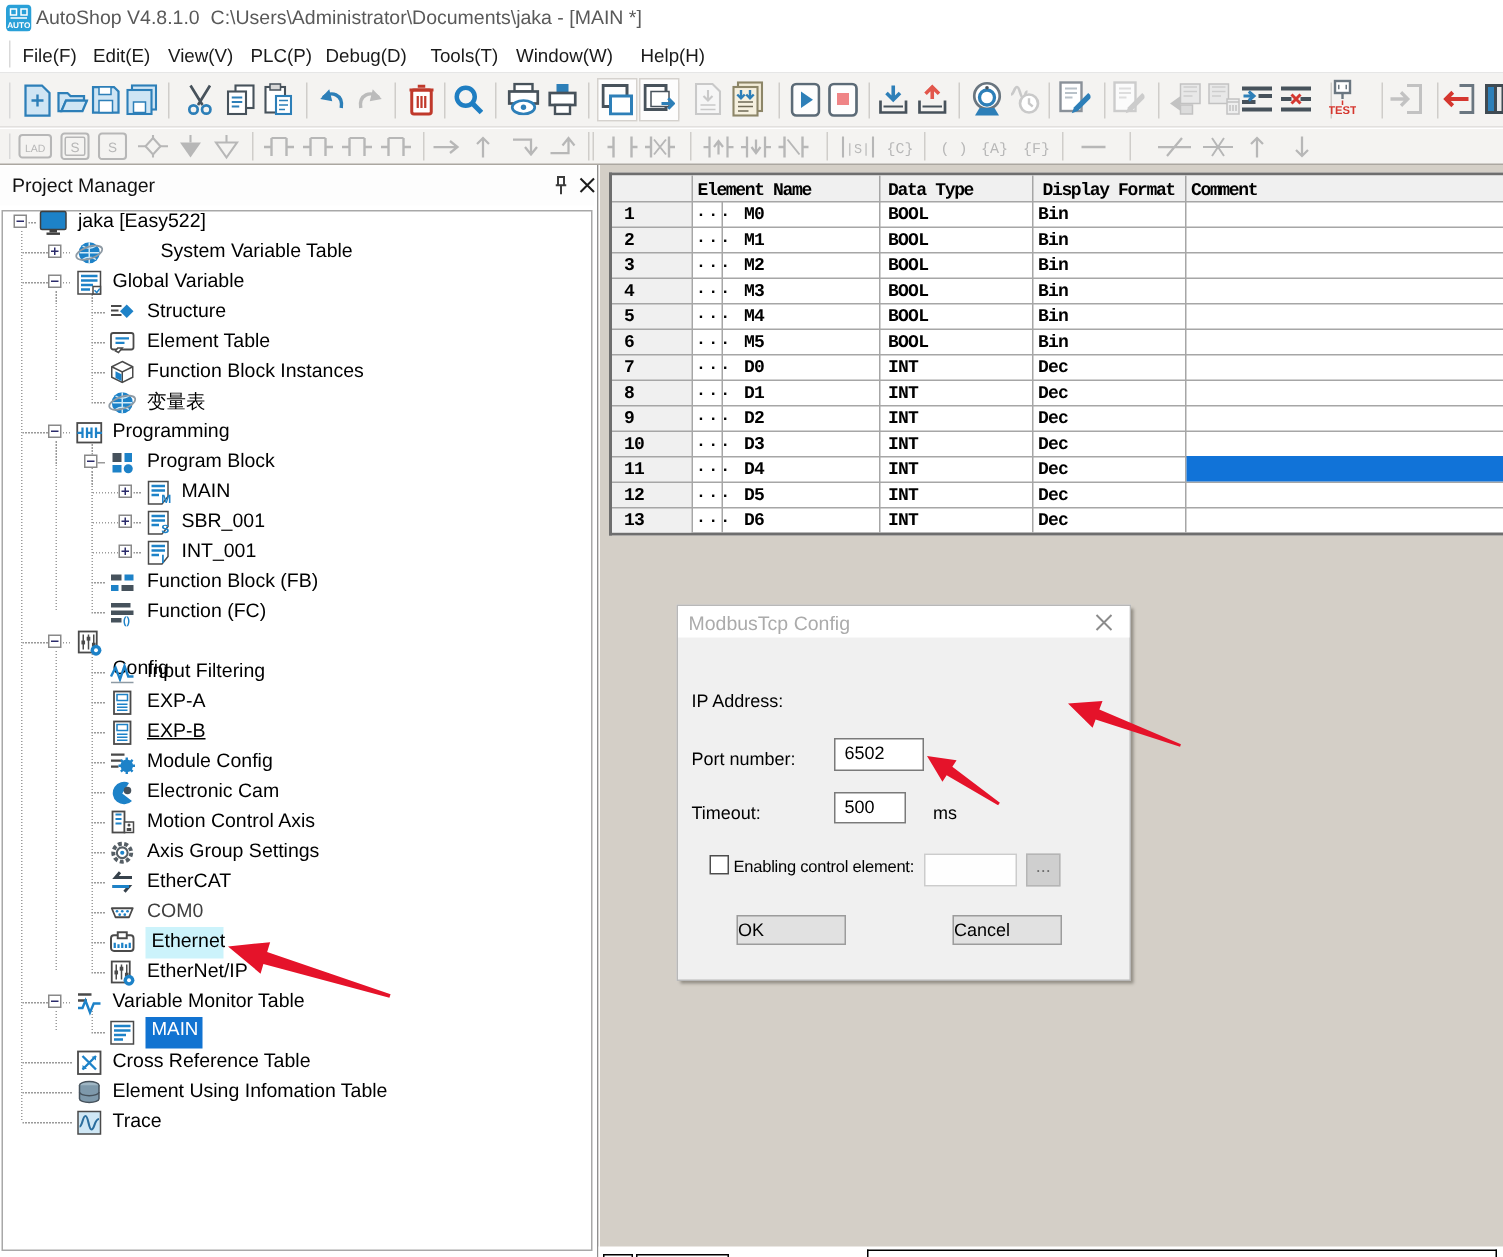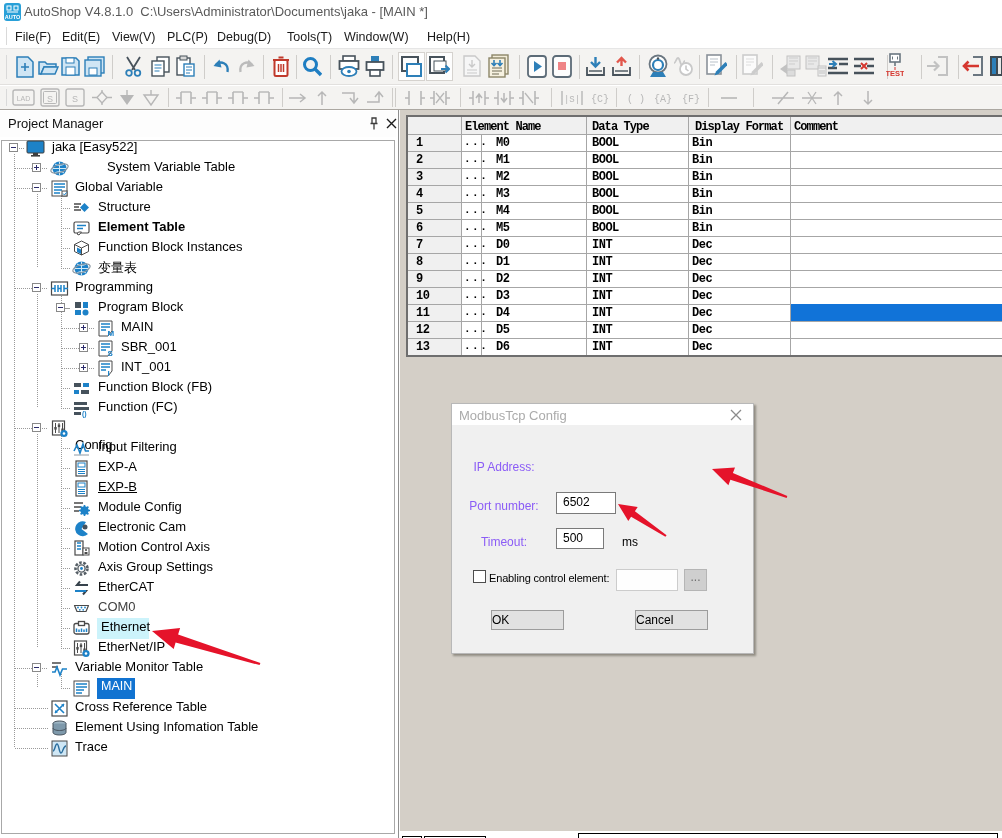--- a/index.html
+++ b/index.html
@@ -16,21 +16,21 @@
 #leftpanel{left:0;top:110px;width:400px;height:728px;background:#fff}
 #pmhead{left:0;top:111px;width:396px;height:26px;background:#fdfdfd}
 #pmtitle{left:8px;top:5px;font-size:13px;color:#111}
 #treebox{left:1px;top:140px;width:394px;height:694px;background:#fff;border:1px solid #a8a8a8}
 #rightpane{left:398px;top:110px;width:604px;height:728px;background:#d4cfc7;border-left:1px solid #8f8f8f}
 #grid{left:406px;top:115px;width:596px;height:242px;background:#fff;border:2px solid #6e6e6e;border-right:none}
 .gl{position:absolute;background:#a6a6a6}
 .gt{position:absolute;font-family:"Liberation Mono",monospace;font-size:12px;font-weight:700;letter-spacing:-0.5px;color:#000;white-space:pre}
 #dlg{left:451px;top:403px;width:303px;height:251px;background:#f0f0f0;border:1px solid #b8b8b8;box-shadow:2px 2px 2px rgba(90,85,75,.55)}
 .dlbl{position:absolute;font-size:12px;color:#000}
-.dlr{position:absolute;font-size:12px;color:#8b5cf6;width:86px;text-align:center;left:9px}
+.dlr{position:absolute;font-size:12px;color:#000000;width:86px;text-align:left;left:9px}
 .dinp{position:absolute;background:#fff;border:1px solid #7a7a7a;font-size:12px;color:#000}
 .dbtn{position:absolute;background:#e1e1e1;border:1px solid #9c9c9c;font-size:12px;color:#000;text-align:left}
 .trow{position:absolute;font-size:13px;color:#000;white-space:nowrap}
 .dotv{position:absolute;width:1px;background-image:repeating-linear-gradient(to bottom,#9a9a9a 0 1px,transparent 1px 2px)}
 .doth{position:absolute;height:1px;background-image:repeating-linear-gradient(to right,#9a9a9a 0 1px,transparent 1px 2px)}
 .ebox{position:absolute;width:9px;height:9px;background:#fff;border:1px solid #898989}
 .ebox i{position:absolute;left:1px;top:3px;width:5px;height:1px;background:#2b2b6b}
 .ebox.pl b{position:absolute;left:3px;top:1px;width:1px;height:5px;background:#2b2b6b}
 svg{display:block}
 </style></head><body>
@@ -413,21 +413,21 @@
     <path d="M2 5h7M2 8h5M2 11h7" stroke="#4a4a4a" stroke-width="1.3"></path>
     <path d="M12.5 4l4.5 4.5-4.5 4.5L8 8.5z" fill="#1d82c8"></path>
   </svg>
 <span class="trow" style="left:98px;top:199px;color:#000;">Structure</span>
 <div class="doth" style="left:61px;top:228px;width:9px"></div>
 <svg class="ab" style="left:72px;top:219px" width="19" height="19" viewBox="0 0 19 19">
     <rect x="2" y="3" width="15" height="11" rx="1.5" fill="#fff" stroke="#4a4a4a" stroke-width="1.2"></rect>
     <path d="M5 15l1.5-2h3L7 16z" fill="#fff" stroke="#4a4a4a"></path>
     <path d="M5 6.5h9M5 9.5h6" stroke="#1d82c8" stroke-width="1.5"></path>
   </svg>
-<span class="trow" style="left:98px;top:219px;color:#000;font-weight:bold;">Element Table</span>
+<span class="trow" style="left:98px;top:219px;color:#000;">Element Table</span>
 <div class="doth" style="left:61px;top:248px;width:9px"></div>
 <svg class="ab" style="left:72px;top:239px" width="19" height="19" viewBox="0 0 19 19">
     <path d="M9.5 2l7 3.5v7L9.5 16 2.5 12.5v-7z" fill="#fff" stroke="#4a4a4a"></path>
     <path d="M2.5 5.5l7 3.5 7-3.5M9.5 9v7" stroke="#4a4a4a" fill="none"></path>
     <path d="M5 8.5l4 2v4.5l-4-2z" fill="#1d82c8"></path>
   </svg>
 <span class="trow" style="left:98px;top:239px;color:#000;">Function Block Instances</span>
 <div class="doth" style="left:61px;top:268px;width:9px"></div>
 <svg class="ab" style="left:72px;top:259px" width="19" height="19" viewBox="0 0 19 19">
     <circle cx="9.5" cy="9.5" r="7" fill="#1d82c8"></circle>

